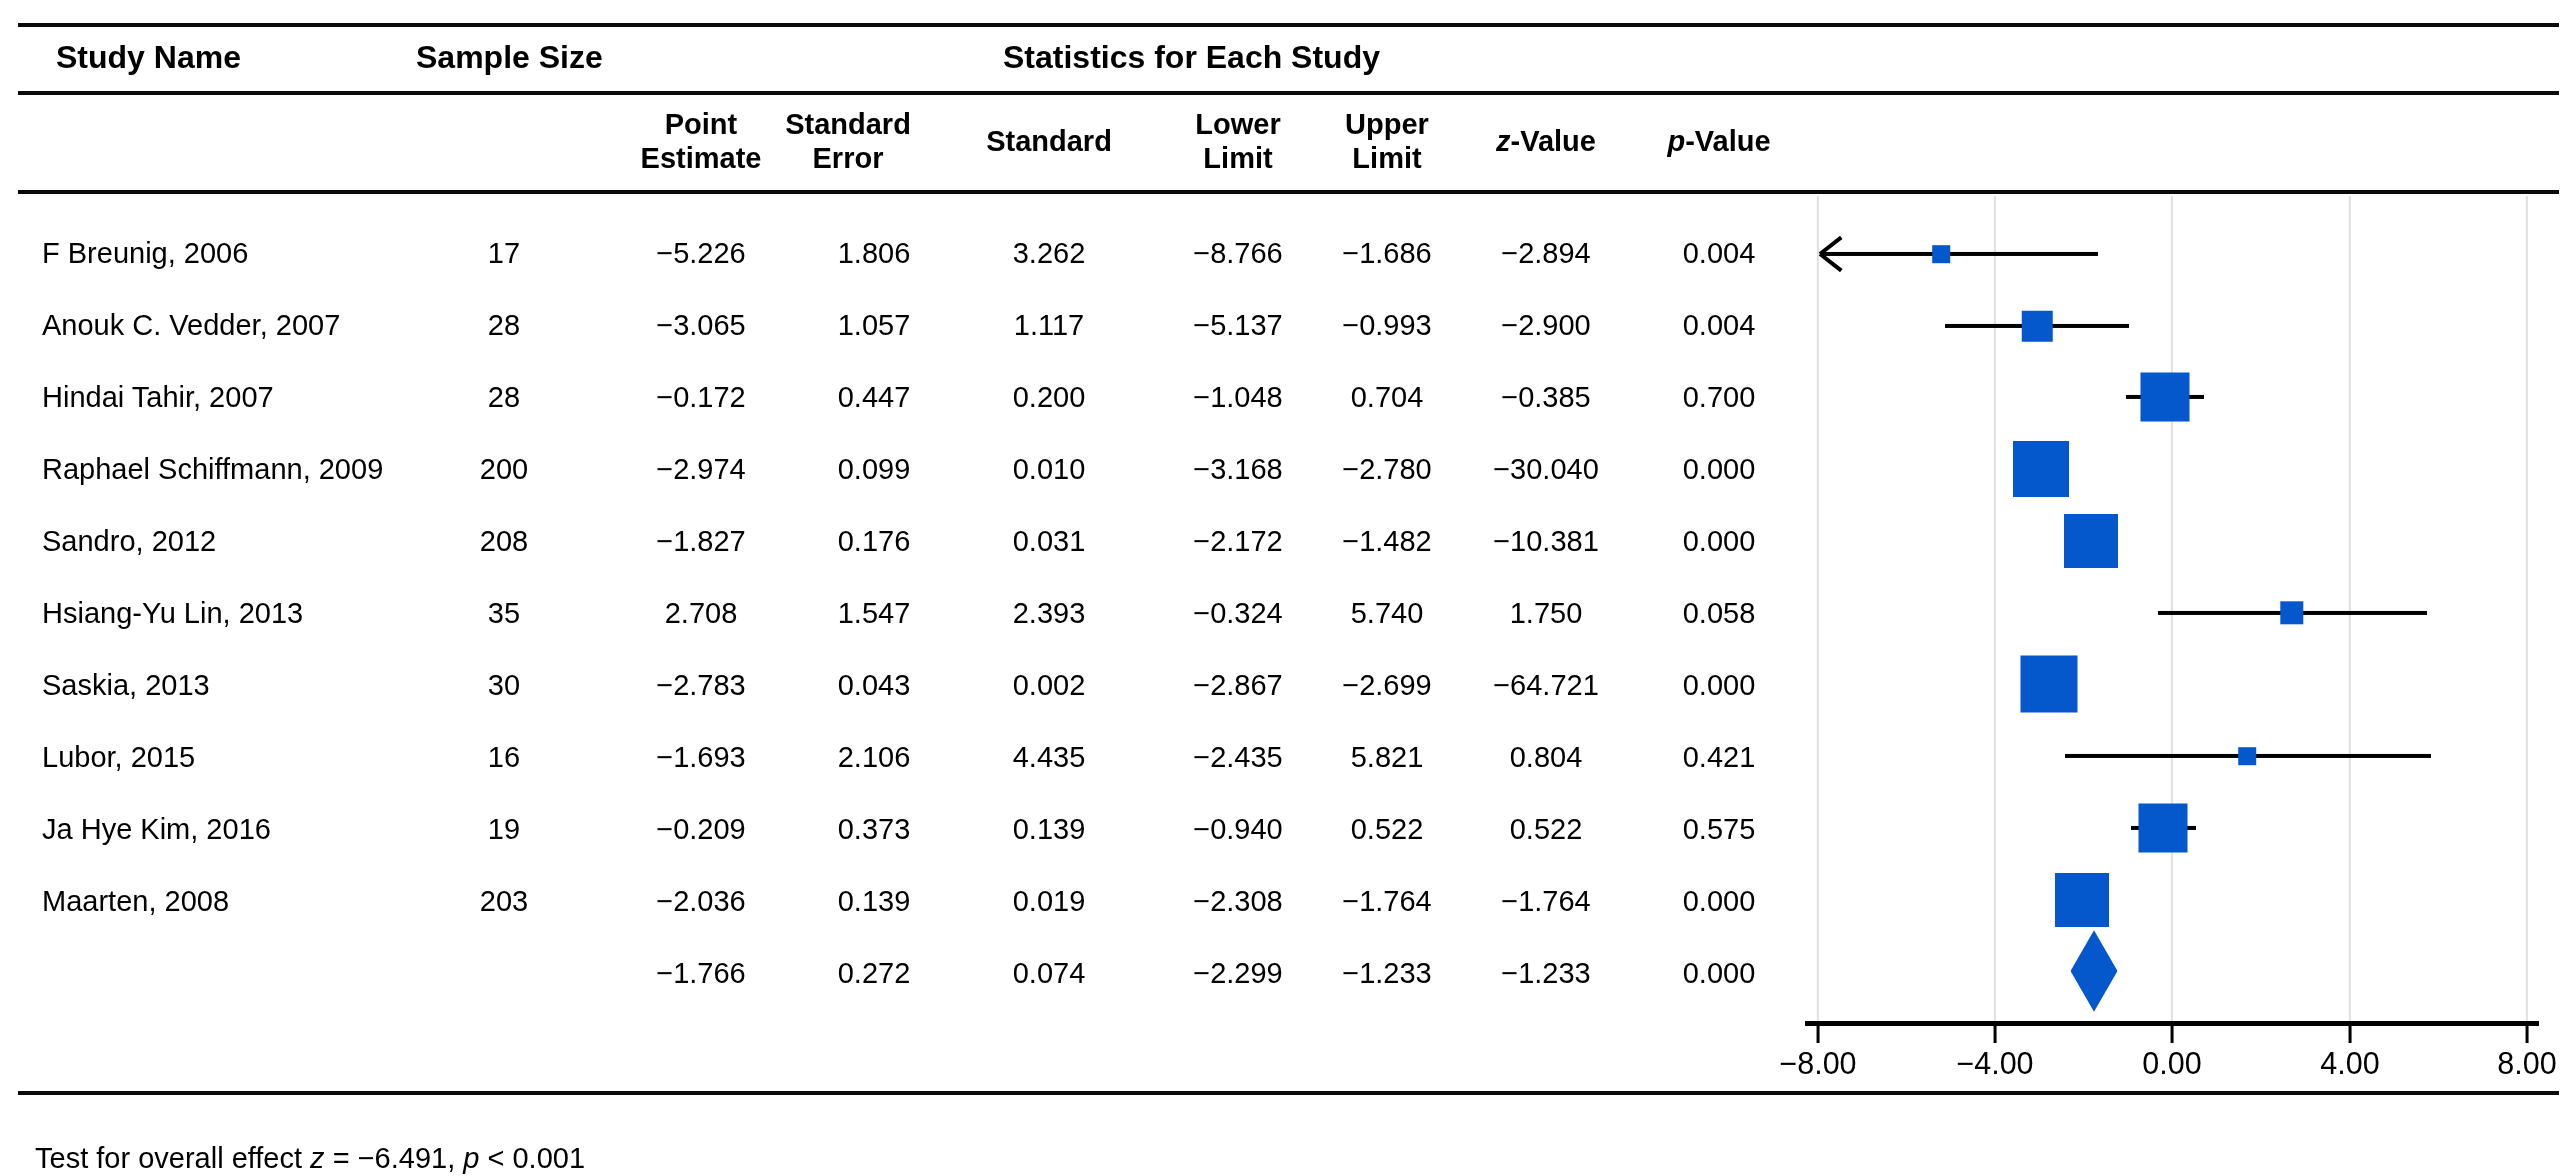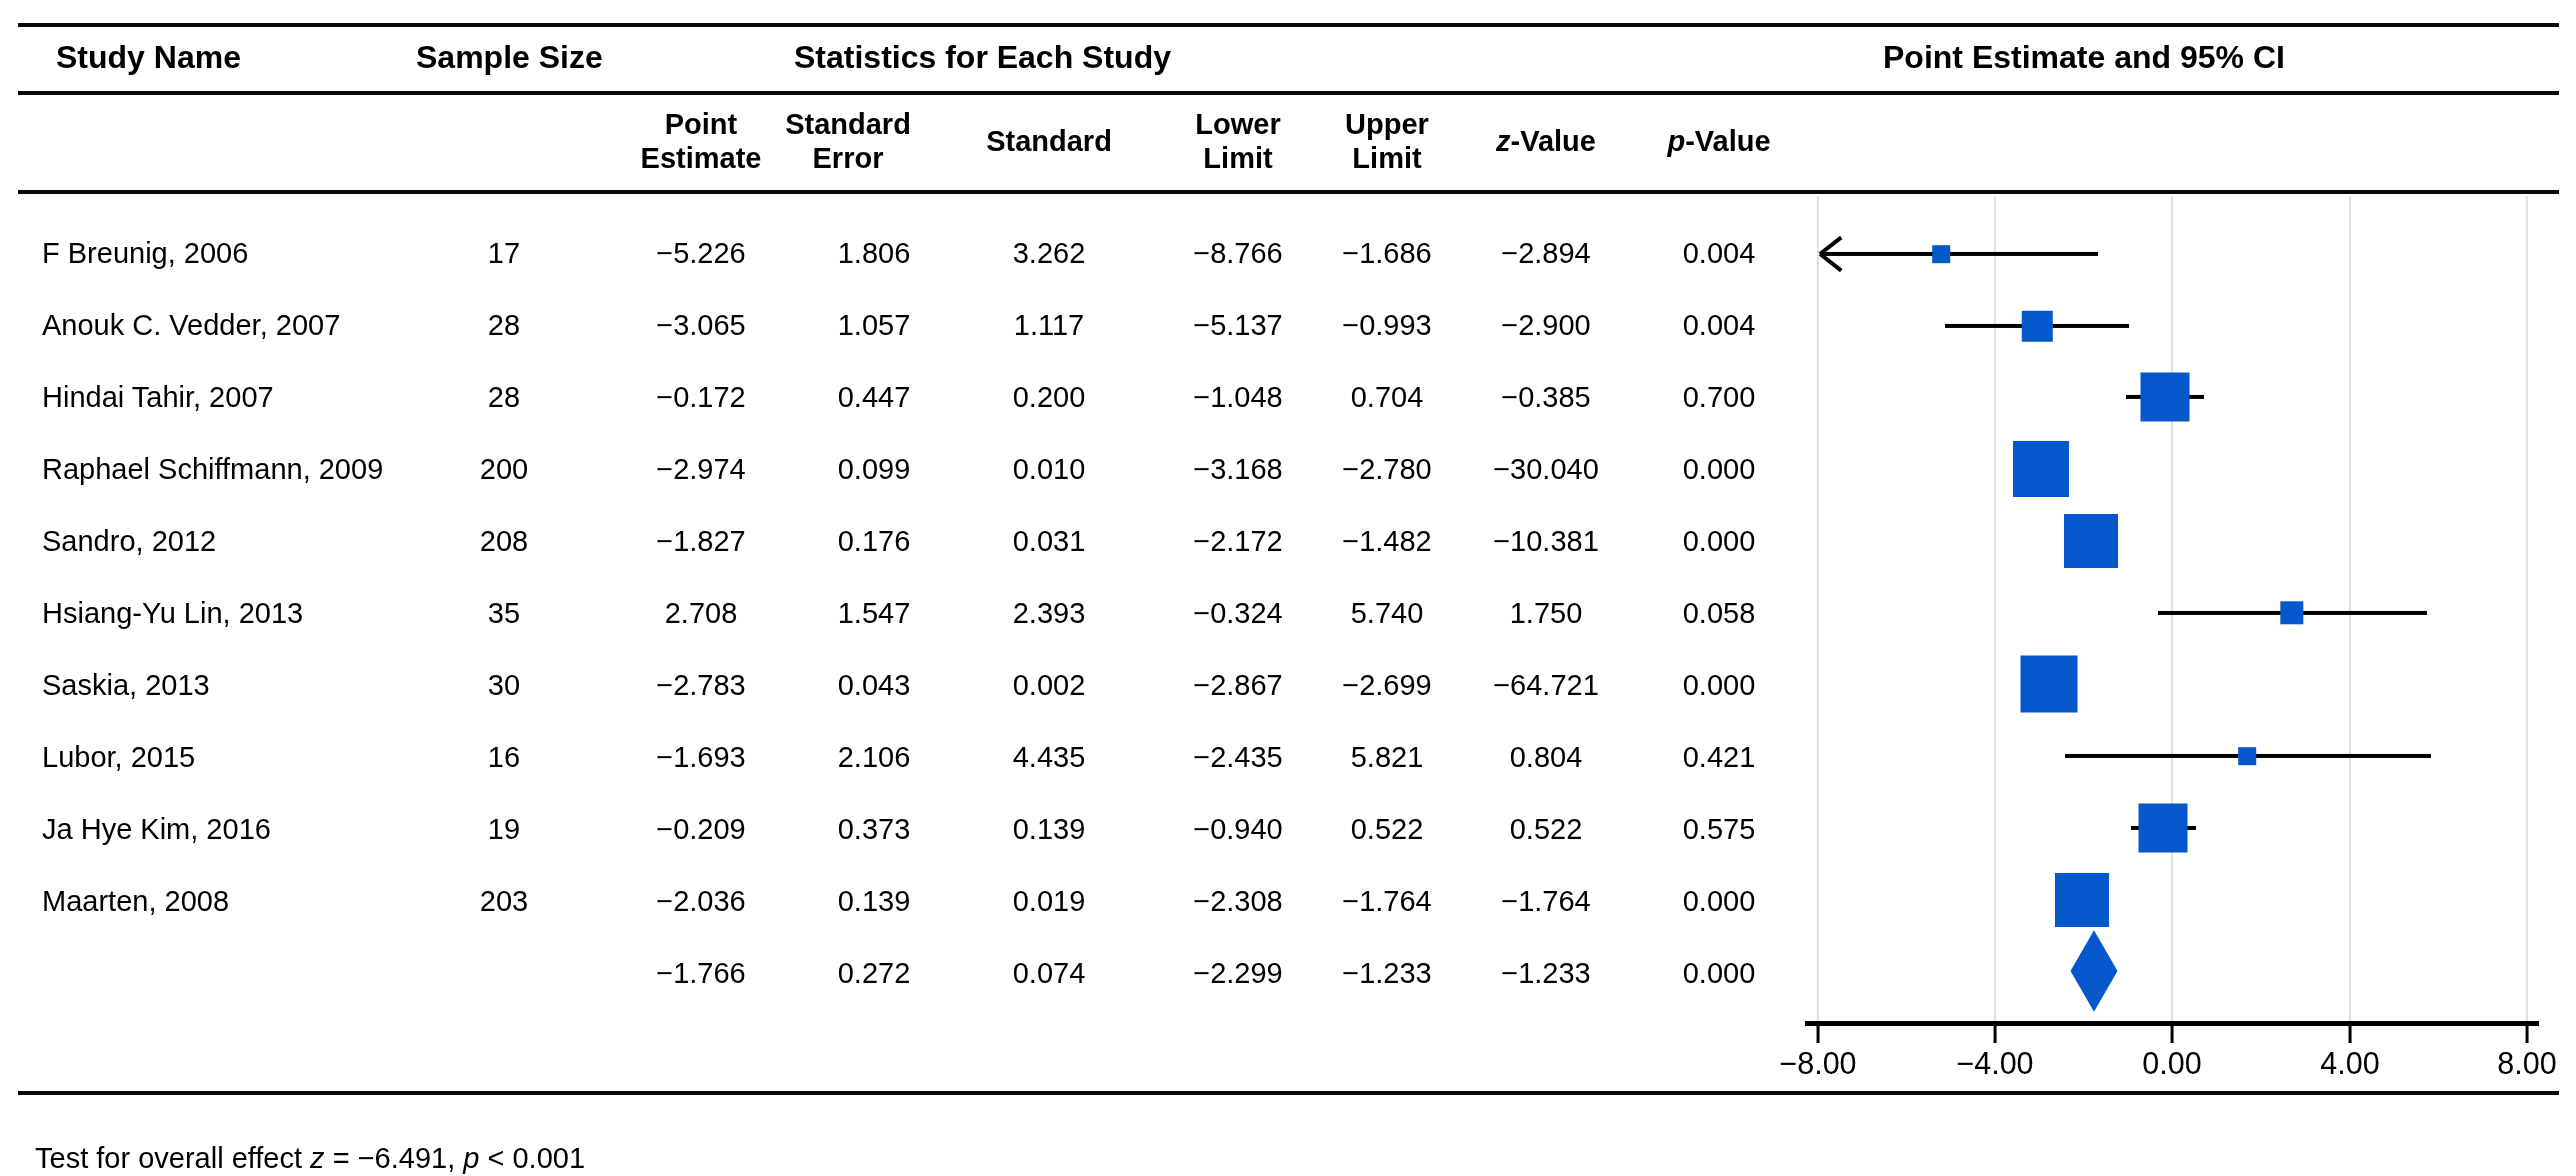--- a/index.html
+++ b/index.html
@@ -6,21 +6,21 @@
   #canvas{
     position:relative;
     width:2576px;height:1177px;
     background:#ffffff;
     font-family:"Liberation Sans","DejaVu Sans",sans-serif;
     color:#000;
     overflow:hidden;
   }
   .rule{position:absolute;left:17.6px;width:2541px;height:4.1px;background:#0a0a0a;}
   .hlabel{position:absolute;font-size:32px;font-weight:bold;white-space:nowrap;transform:translateY(-50%);}
-  .hcenter{text-align:left;}
+  .hcenter{text-align:right;}
   .subh{position:absolute;top:141px;transform:translateY(-50%);font-size:29px;font-weight:bold;line-height:34px;text-align:center;white-space:nowrap;}
   .it{font-style:italic;}
   #rows{position:absolute;left:0;top:217px;width:1818px;}
   .trow{position:relative;height:72px;}
   .cell{position:absolute;top:50%;transform:translateY(-50%);font-size:29px;white-space:nowrap;}
   .c-study{left:42px;width:363px;text-align:left;}
   .c-n{left:416px;width:176px;text-align:center;}
   .c-pe{left:613px;width:176px;text-align:center;}
   .c-se{left:786px;width:176px;text-align:center;}
   .c-var{left:961px;width:176px;text-align:center;}
@@ -44,21 +44,20 @@
 <div id="canvas">
 
   <div class="rule" style="top:23.4px"></div>
   <div class="rule" style="top:91px"></div>
   <div class="rule" style="top:190px"></div>
   <div class="rule" style="top:1091px"></div>
 
   <div class="hlabel" style="left:56px;top:57px">Study Name</div>
   <div class="hlabel hcenter" style="left:416px;width:176px;top:57px">Sample Size</div>
   <div class="hlabel hcenter" style="left:794px;width:586px;top:57px">Statistics for Each Study</div>
-  <div class="hlabel hcenter" style="left:1883px;width:586px;top:57px">Point Estimate and 95% CI</div>
 
   <div class="subh" style="left:613px;width:176px">
       <div>Point</div>
       <div>Estimate</div>
     </div>
   <div class="subh" style="left:760px;width:176px">
       <div>Standard</div>
       <div>Error</div>
     </div>
   <div class="subh" style="left:961px;width:176px">

